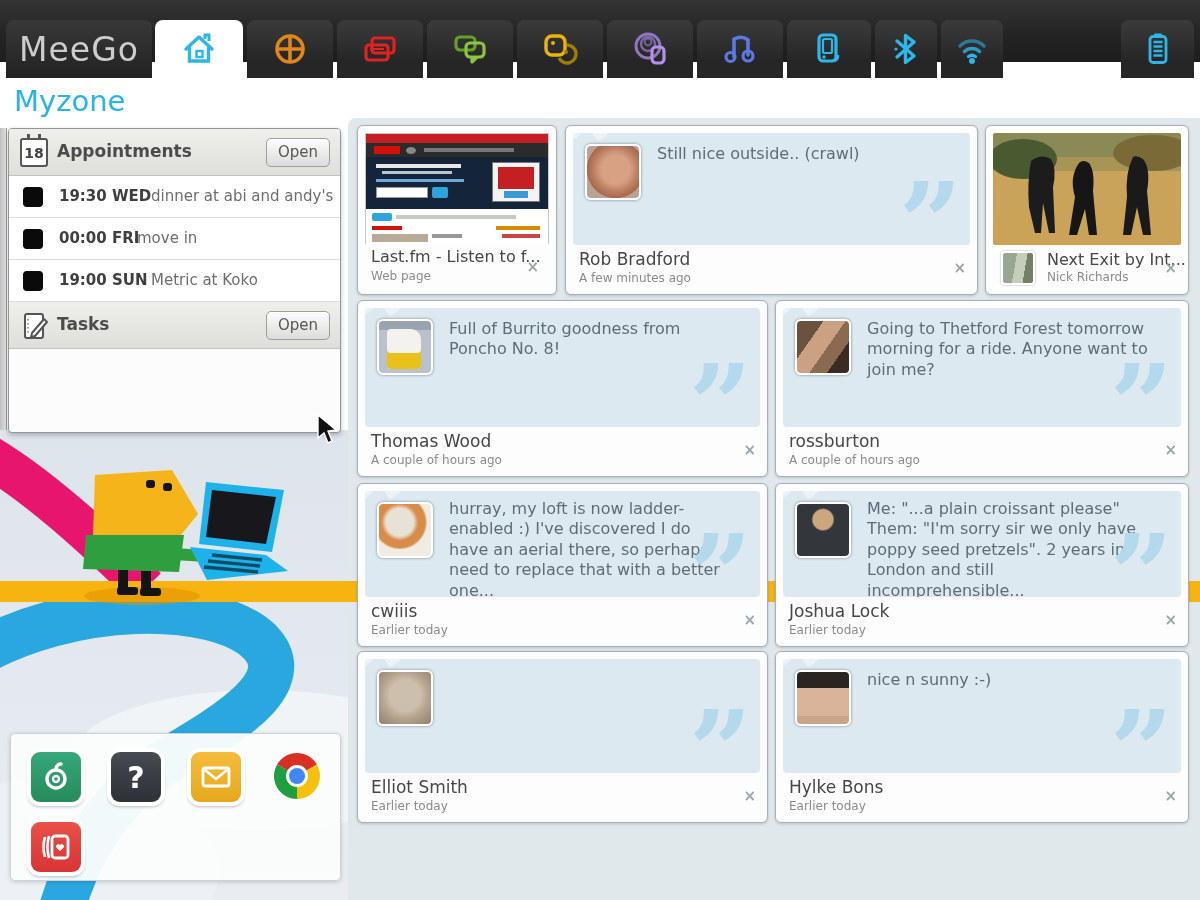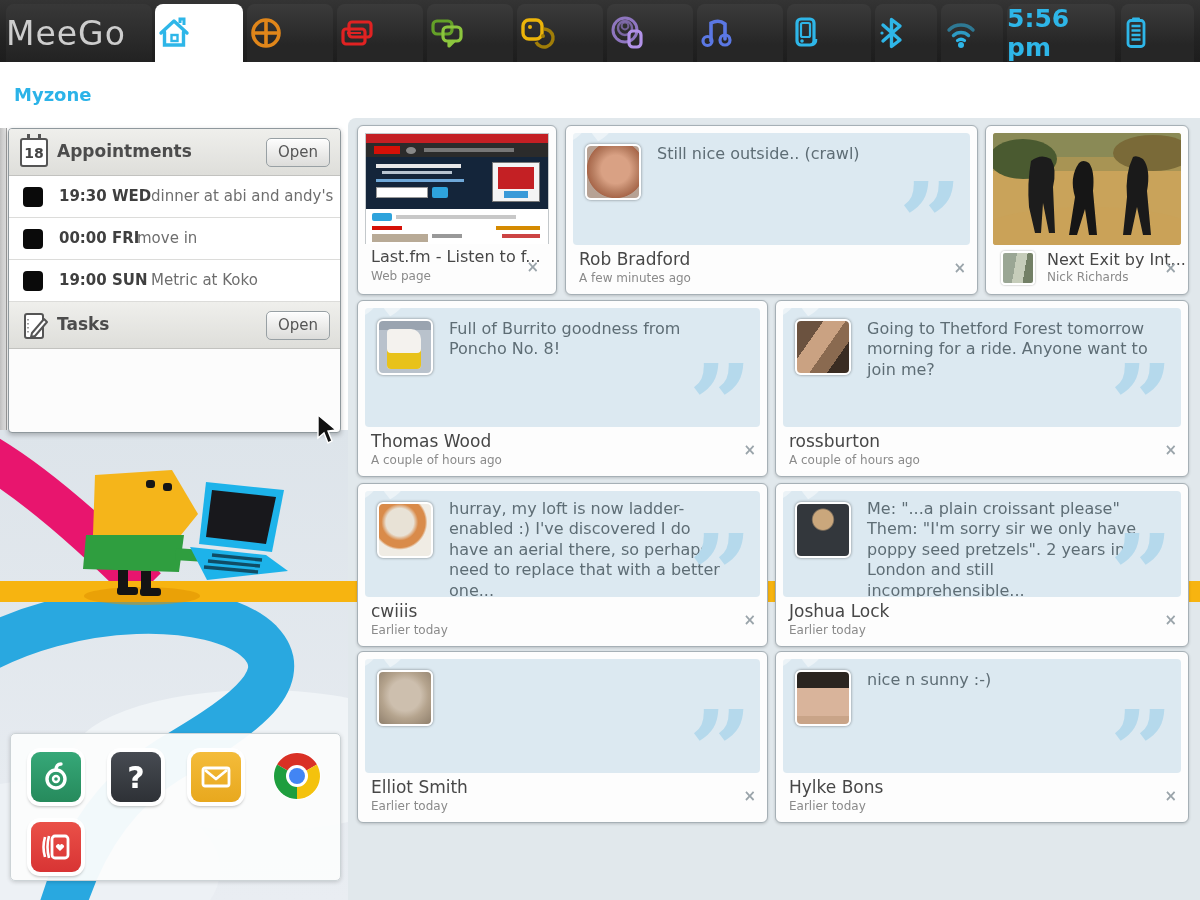--- a/index.html
+++ b/index.html
@@ -2,29 +2,29 @@
 <html><head>
 <meta charset="utf-8">
 <style>
   * { margin:0; padding:0; box-sizing:border-box; }
   html,body { width:1200px; height:900px; overflow:hidden; font-family:"DejaVu Sans","Liberation Sans",sans-serif; background:#fff; }
   #stage { position:relative; width:1200px; height:900px; background:#fff; }
 
   
   #topbar { position:absolute; left:0; top:0; width:1200px; height:62px;
     background:linear-gradient(#343434,#232323 60%,#1d1d1d); }
-  .tab { position:absolute; top:4px; height:58px; border-radius:8px 8px 0 0;
-    background:linear-gradient(#3b3b3b,#262626 70%); display:flex; align-items:center; cursor:pointer; }
+  .tab { position:absolute; top:20px; height:58px; border-radius:8px 8px 0 0;
+    background:linear-gradient(#3b3b3b,#262626 70%); display:flex; align-items:center; justify-content:center; cursor:pointer; }
   .tab.logo-tab { background:linear-gradient(#383838,#222); }
   .logo-text { color:#cdcdcd; font-size:33px; letter-spacing:1px; }
   .tab.active { background:#fff; }
   .clock-text { color:#2eb6e8; font-size:25px; font-weight:bold; }
 
   
-  #page-title { position:absolute; left:14px; top:84px; font-size:18px; font-weight:bold; color:#2bb3e8; }
+  #page-title { position:absolute; left:14px; top:84px; font-size:29px; font-weight:normal; color:#2bb3e8; }
 
   
   #left-scrollbar { position:absolute; left:0; top:128px; width:7px; height:756px;
     background:linear-gradient(90deg,#bfbfbf,#e2e2e2); border-right:1px solid #9e9e9e; }
 
   
   #agenda-panel { position:absolute; left:8px; top:128px; width:333px; height:305px;
     background:#fcfcfc; border:1px solid #8f989d; border-radius:4px; box-shadow:0 2px 5px rgba(0,0,0,.25); overflow:hidden; }
   .panel-header { position:relative; height:47px; background:linear-gradient(#efefec,#dededa);
     border-bottom:1px solid #c2c2bf; }
@@ -189,23 +189,20 @@
 
     <div class="tab" style="left:941px;width:62px;">
       <svg width="40" height="36" viewBox="0 0 40 36">
         <path d="M8 15 a17 17 0 0 1 24 0" fill="none" stroke="#2eb6e8" stroke-width="3.4" stroke-linecap="round" opacity=".55"></path>
         <path d="M12.5 20.5 a11 11 0 0 1 15 0" fill="none" stroke="#2eb6e8" stroke-width="3.4" stroke-linecap="round" opacity=".8"></path>
         <path d="M16.5 25.5 a6 6 0 0 1 7 0" fill="none" stroke="#2eb6e8" stroke-width="3.2" stroke-linecap="round"></path>
         <circle cx="20" cy="30" r="3" fill="#2eb6e8"></circle>
       </svg>
     </div>
 
-    <div class="tab" style="left:1007px;width:108px;">
-      <span class="clock-text">5:56 pm</span>
-    </div>
 
     <div class="tab" style="left:1121px;width:73px;">
       <svg width="30" height="40" viewBox="0 0 30 40">
         <rect x="11" y="4.5" width="8" height="3" rx="1" fill="#2eb6e8"></rect>
         <rect x="7" y="7.5" width="16" height="26" rx="3" fill="none" stroke="#2eb6e8" stroke-width="2.8"></rect>
         <path d="M10.5 13 h9 M10.5 17.5 h9 M10.5 22 h9 M10.5 26.5 h9" stroke="#2eb6e8" stroke-width="2.4"></path>
       </svg>
     </div>
   </div>
 

